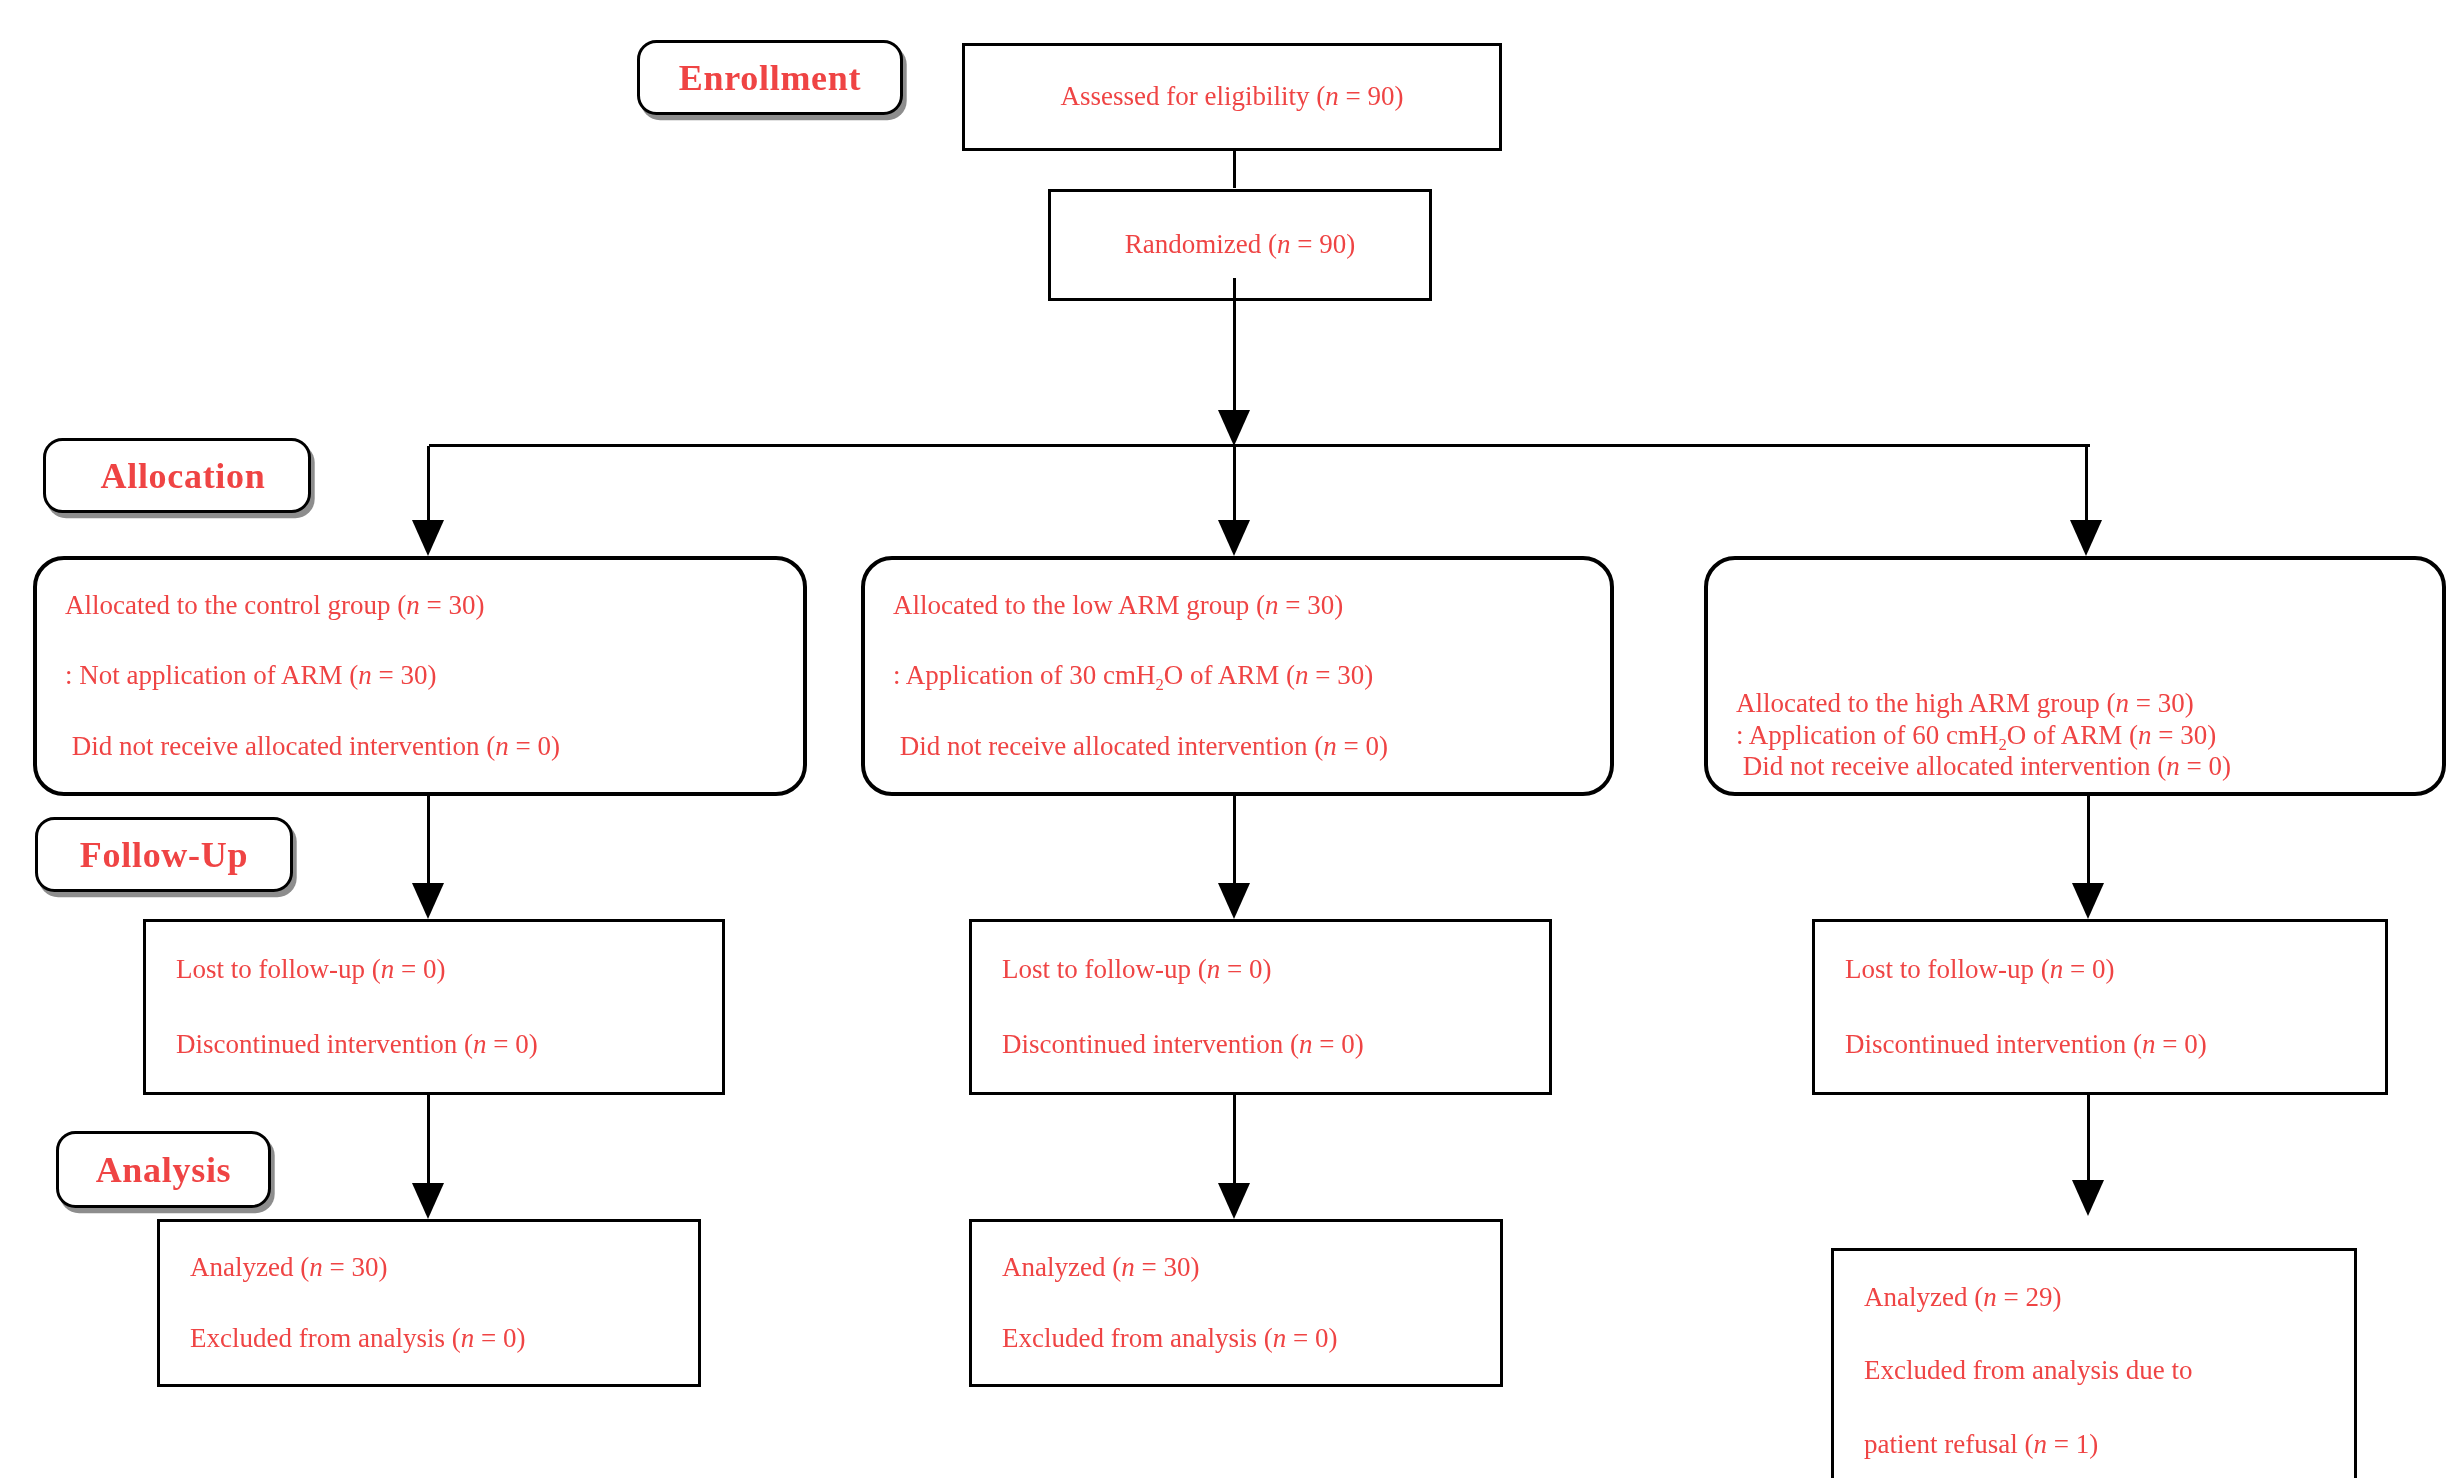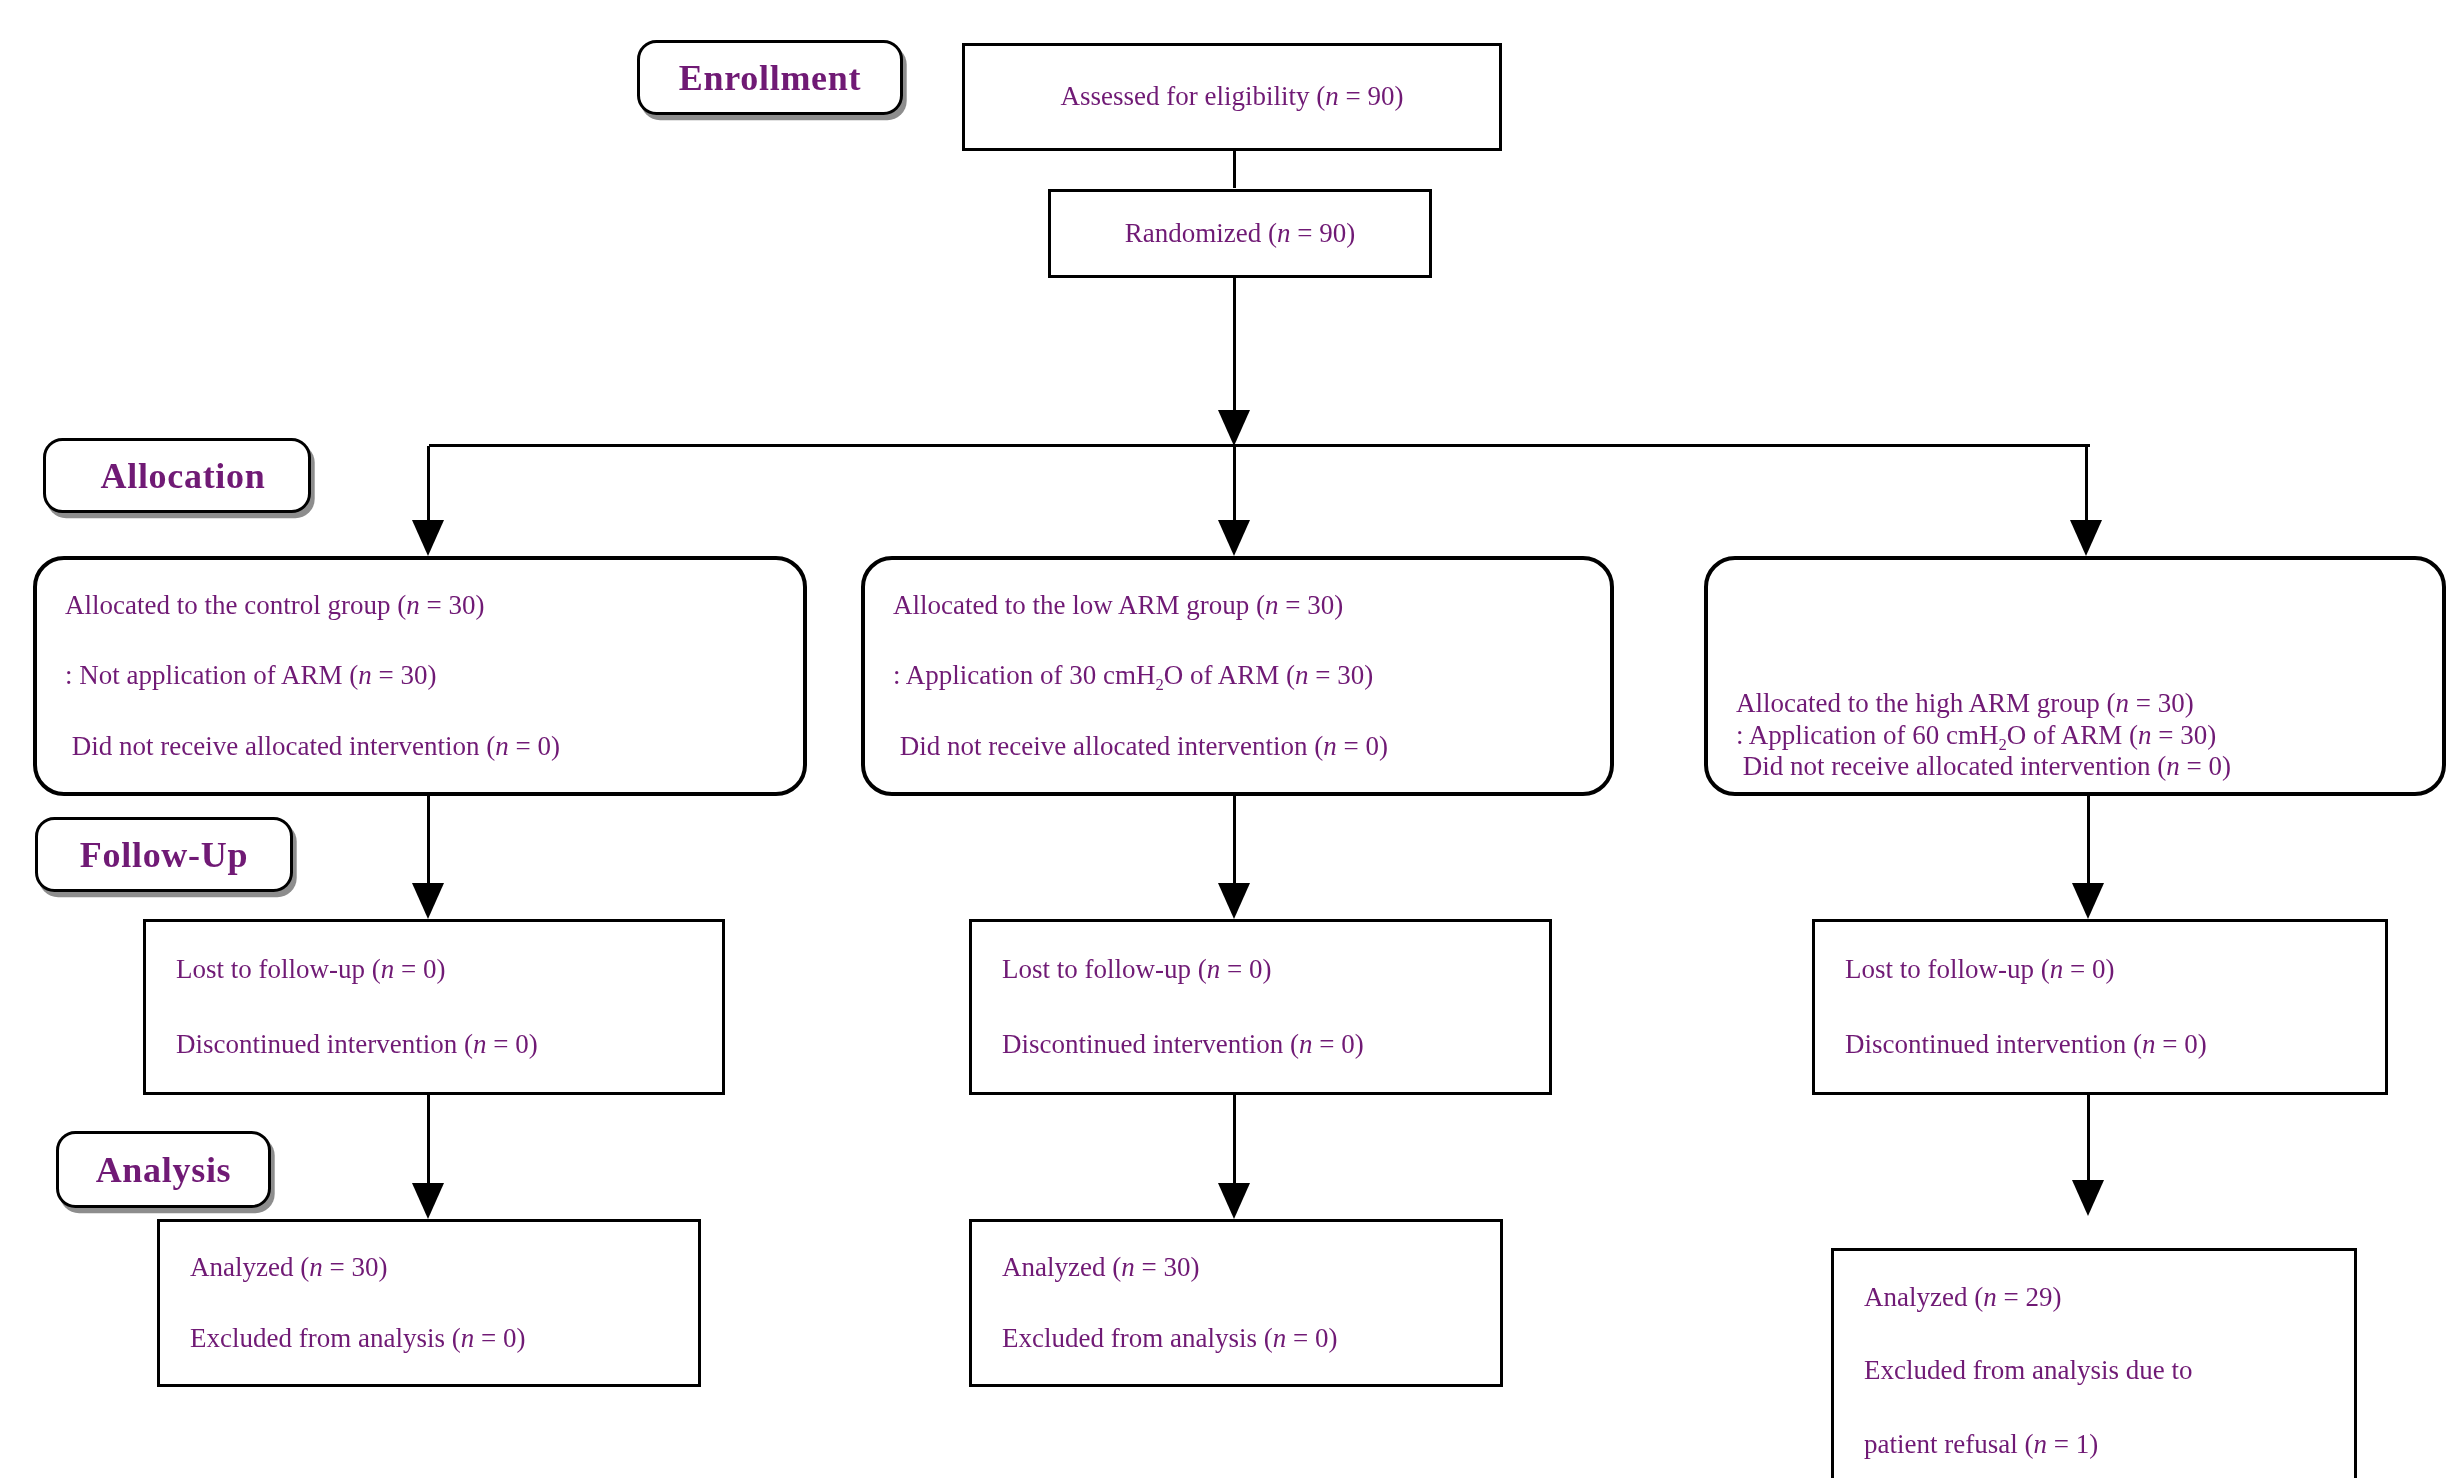--- a/index.html
+++ b/index.html
@@ -2,21 +2,21 @@
 <html style="font-size:12px"><head>
 <meta charset="utf-8">
 <style>
   html, body { margin: 0; padding: 0; background: #ffffff; }
   #canvas {
     position: relative;
     width: 2462px;
     height: 1479px;
     background: #ffffff;
     font-family: "Liberation Serif", "DejaVu Serif", serif;
-    color: #701a75;
+    color: #ef4444;
     overflow: hidden;
   }
 
   
   .fbox {
     position: absolute;
     background: #ffffff;
     border: 3.7px solid #000000;
     box-sizing: border-box;
     display: flex;
@@ -87,21 +87,21 @@
   <div class="stage" style="left:56px; top:1131px; width:215px; height:77px;">
     <span>Analysis</span>
   </div>
 
   <div class="fbox centered" style="left:962px; top:43px; width:540px; height:108px;">
     <div class="fline">Assessed for eligibility (<i>n</i> = 90)</div>
   </div>
 
   <div class="vline" style="left:1233px; top:151px; height:37px;"></div>
 
-  <div class="fbox centered" style="left:1048px; top:189px; width:384px; height:89px;">
+  <div class="fbox centered" style="left:1048px; top:189px; width:384px; height:112px;">
     <div class="fline">Randomized (<i>n</i> = 90)</div>
   </div>
 
   <div class="vline" style="left:1233px; top:278px; height:132px;"></div>
   <div class="arrow" style="left:1218px; top:410px;"></div>
 
   <div class="hline" style="left:429px; top:444px; width:1661px;"></div>
 
   <div class="vline" style="left:427px; top:446px; height:74px;"></div>
   <div class="arrow" style="left:412px; top:520px;"></div>

